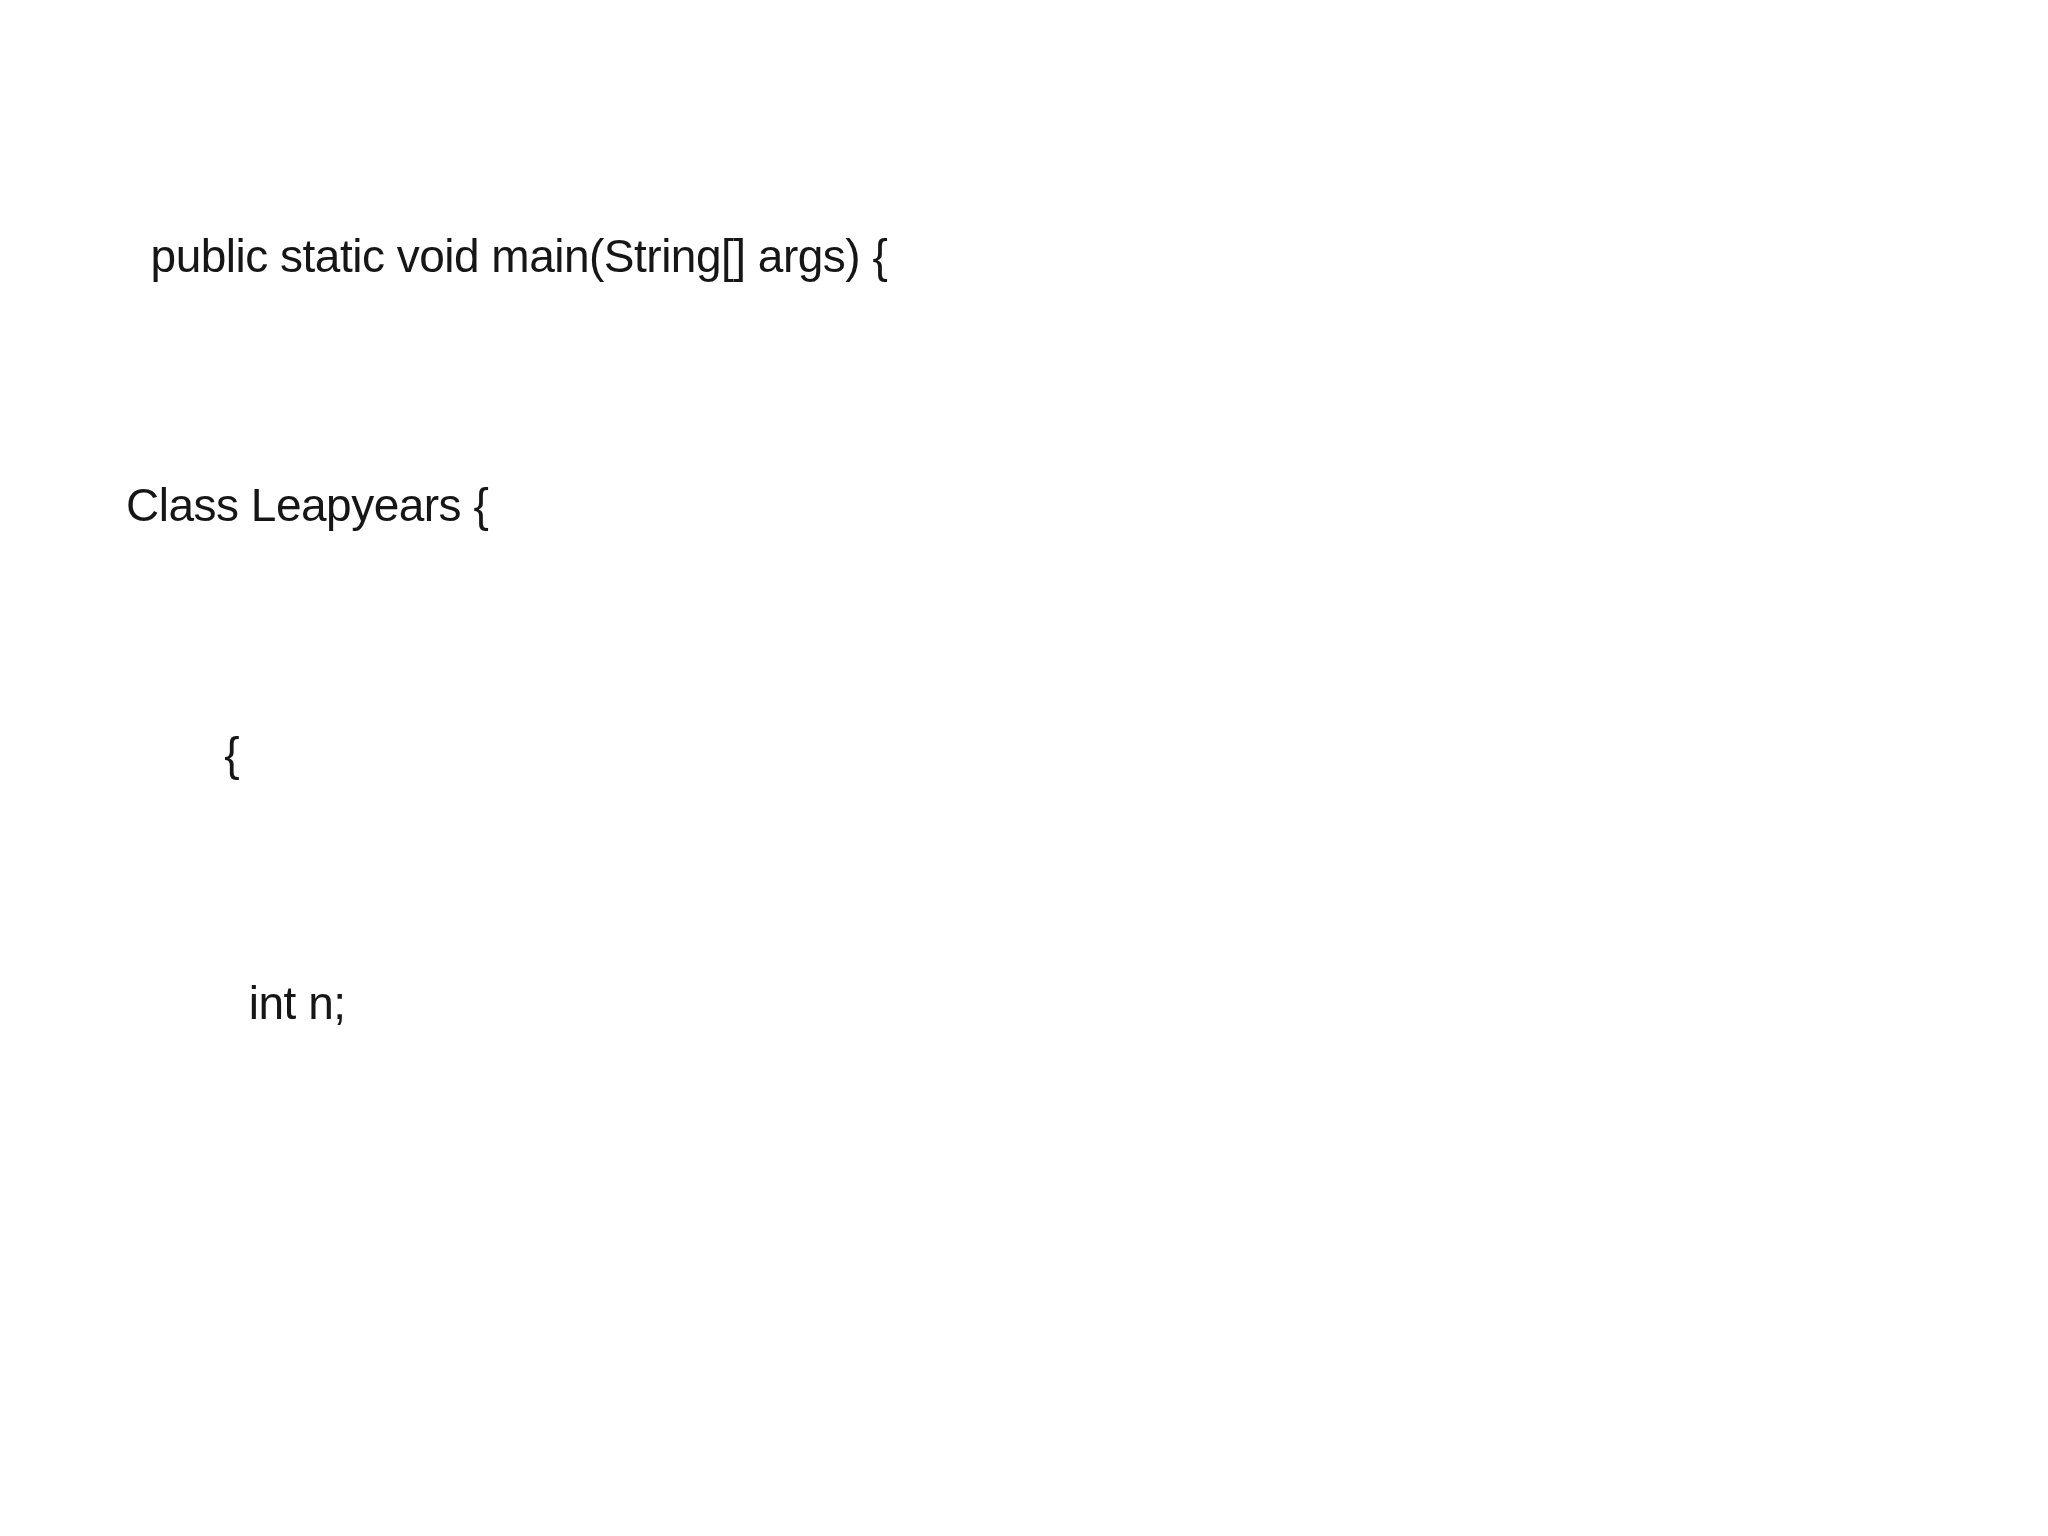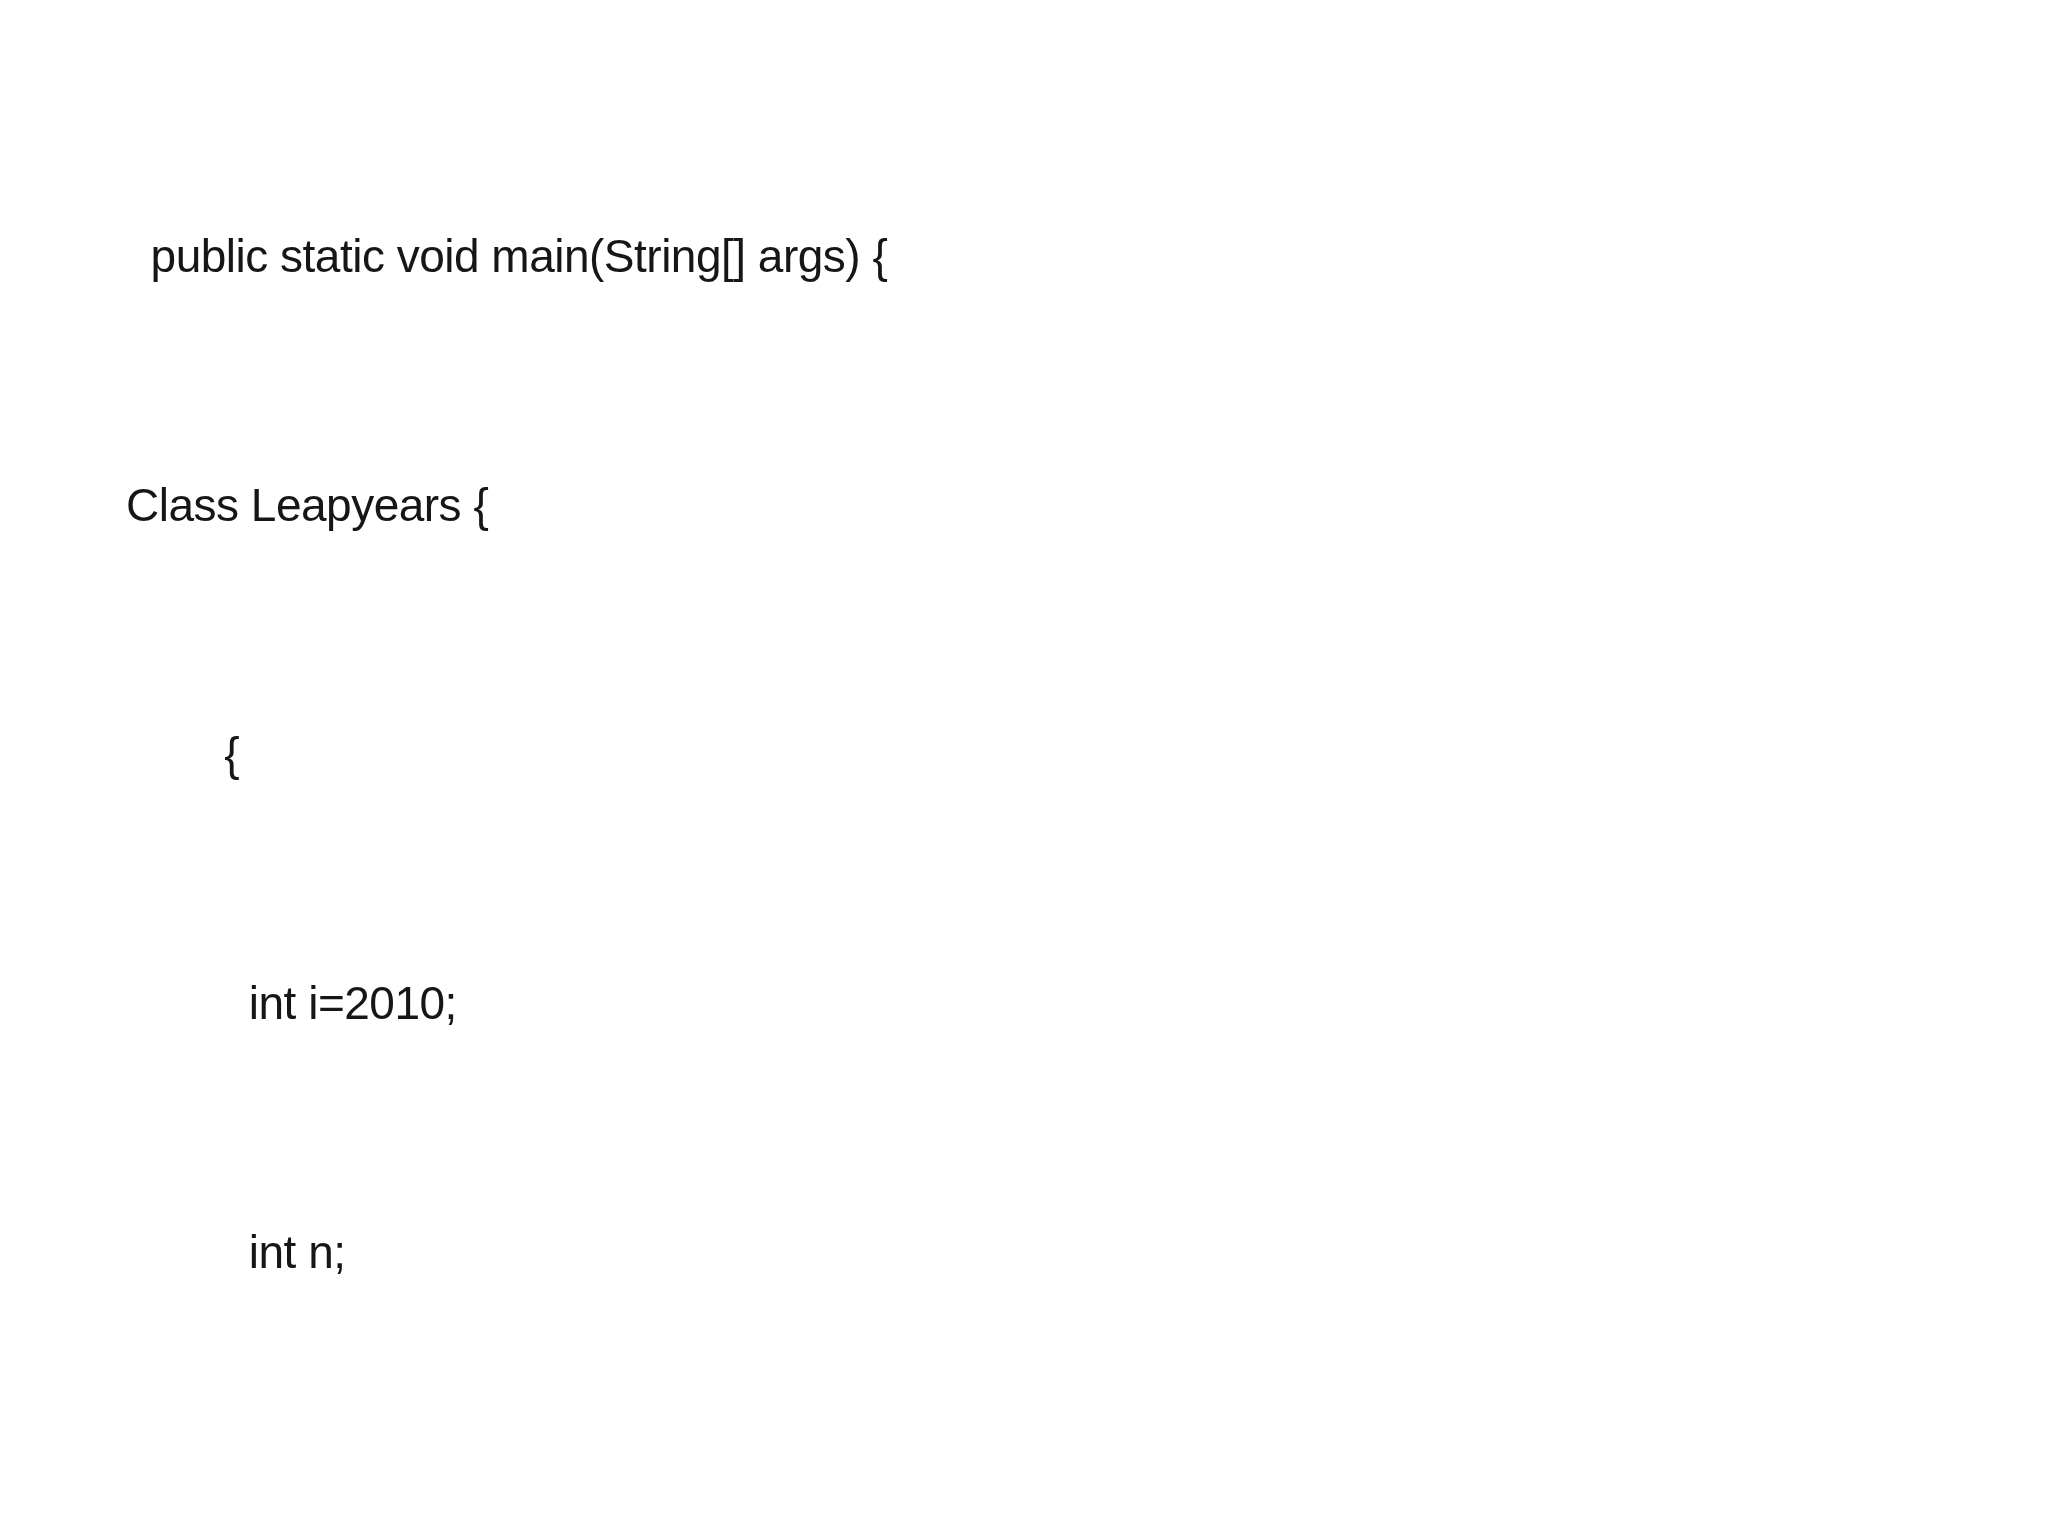--- a/index.html
+++ b/index.html
@@ -35,21 +35,20 @@
   }
 </style>
 </head>
 <body style="background: rgb(255, 255, 255);">
 
 <main class="slide">
   <pre class="code-block">    
     <div class="code-line">  public static void main(String[] args) {</div>
     <div class="code-line">Class Leapyears {</div>
     <div class="code-line">        {</div>
-    <div class="code-line">          int i=2010;</div>
     <div class="code-line">          int n;</div>
     
     
     
     
     
     
     
     
     

